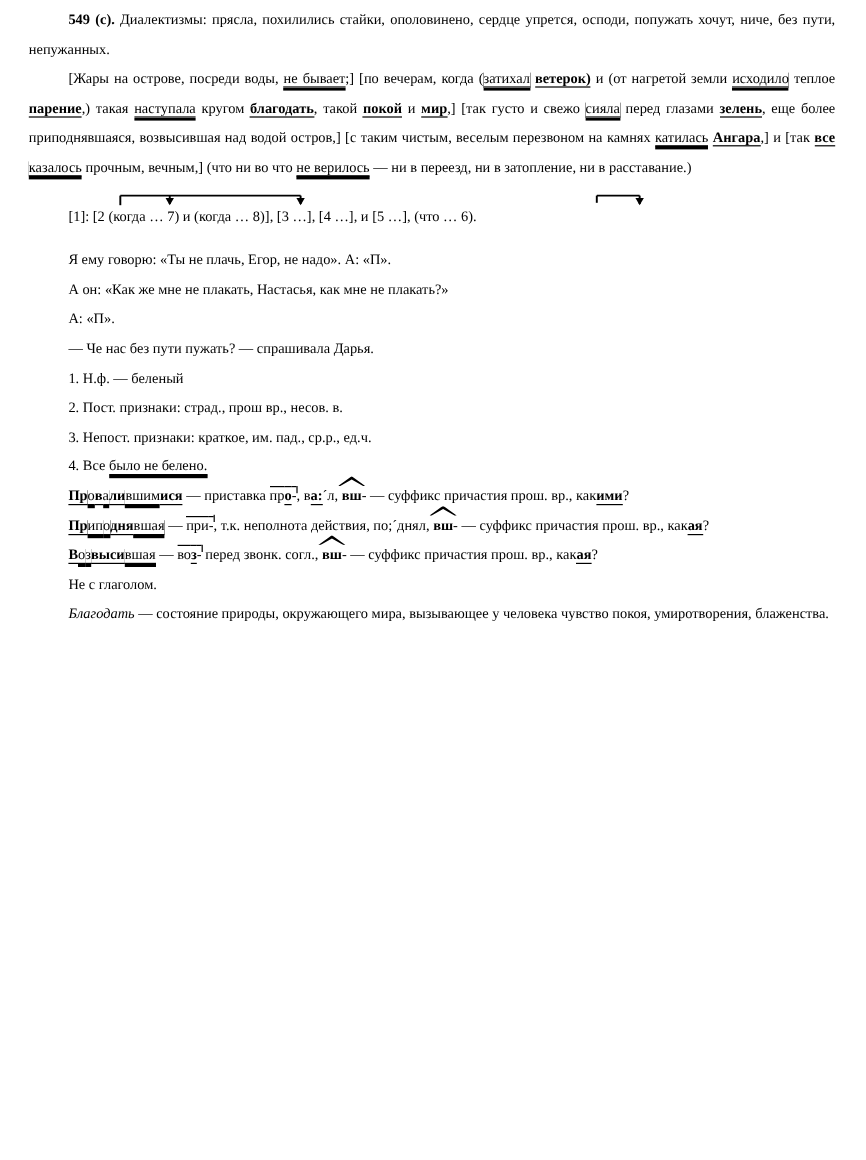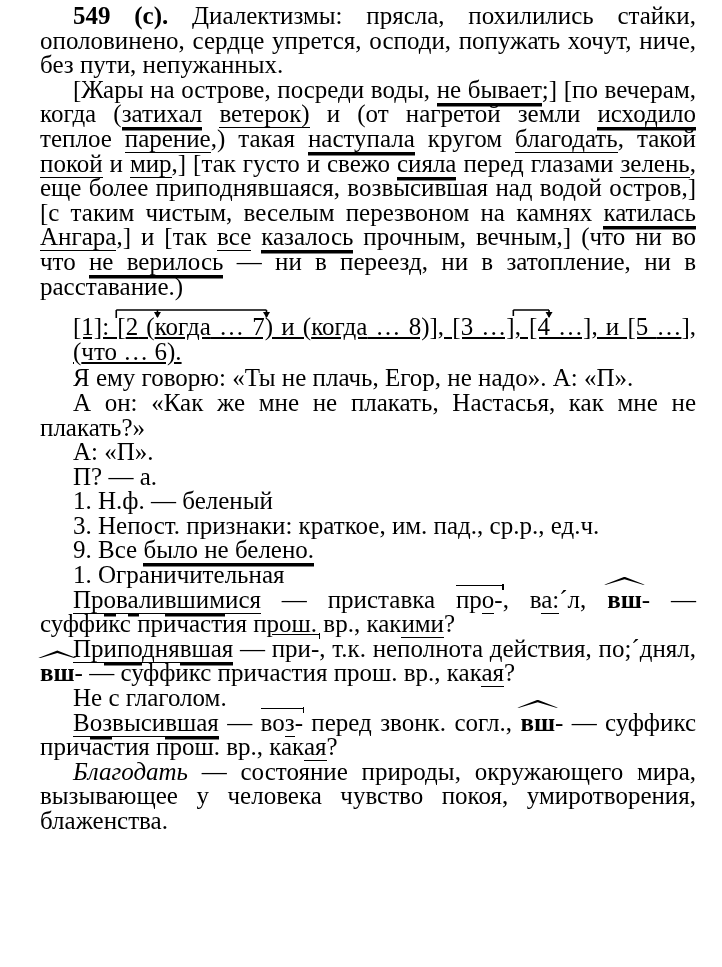--- a/index.html
+++ b/index.html
@@ -1,36 +1,36 @@
 <!DOCTYPE html>
 <html><head>
 <meta charset="utf-8">
 <style>
   html,body{margin:0;padding:0;background:#fff;}
   .page{
     width:722px;height:840px;box-sizing:border-box;
-    padding:4px 26px 0 40px;overflow:hidden;
+    padding:4px 26px 0 24px;overflow:hidden;
     font-family:"Liberation Serif", serif;
-    font-size:25px;line-height:24.6px;color:#000;
+    font-size:12px;line-height:24.6px;color:#000;
     text-align:justify;
   }
   .page p{margin:0;text-indent:33px;}
   .b{font-weight:bold;}
   .i{font-style:italic;}
-  .u1{border-bottom:1.5px solid #000;}
+  .u1{border-bottom:1.5px solid #000;font-weight:bold;}
   .u2{border-bottom:1.5px solid #000;box-shadow:0 2.5px 0 0 #000;}
   .ovl{border-top:1.4px solid #000;}
   .ovlE{border-top:1.4px solid #000;position:relative;}
   .ovlE::after{content:"";position:absolute;right:-1px;top:-1.4px;width:1.4px;height:6px;background:#000;}
   .sfx{position:relative;font-weight:bold;}
   .sfx::before{
     content:"";position:absolute;left:-3px;right:-3px;top:-9px;height:8px;background:#000;
     clip-path:polygon(0% 100%, 50% 0%, 100% 100%, calc(100% - 1.8px) 100%, 50% 2.6px, 1.8px 100%);
   }
-  .scheme{position:relative;padding-top:16px;padding-left:33px;margin-bottom:2px;text-decoration:underline;}
+  .scheme{position:relative;padding-top:16px;padding-left:33px;margin-bottom:12px;}
   .scheme svg{position:absolute;left:0;top:0;pointer-events:none;overflow:visible;}
 </style>
 </head>
 <body>
 
 <div class="page">
   <p><span class="b">549 (с). </span><span>Диалектизмы: прясла, похилились стайки, ополовинено, сердце упрется, осподи, попужать хочут, ниче, без пути, непужанных.</span></p>
   <p><span>[Жары на острове, посреди воды, </span><span class="u2">не бывает</span><span>;] [по вечерам, когда (</span><span class="u2">затихал</span><span> </span><span class="u1">ветерок)</span><span> и (от нагретой земли </span><span class="u2">исходило</span><span> теплое </span><span class="u1">парение</span><span>,) такая </span><span class="u2">наступала</span><span> кругом </span><span class="u1">благодать</span><span>, такой </span><span class="u1">покой</span><span> и </span><span class="u1">мир</span><span>,] [так густо и свежо </span><span class="u2">сияла</span><span> перед глазами </span><span class="u1">зелень</span><span>, еще более приподнявшаяся, возвысившая над водой остров,] [с таким чистым, веселым перезвоном на камнях </span><span class="u2">катилась</span><span> </span><span class="u1">Ангара</span><span>,] и [так </span><span class="u1">все</span><span> </span><span class="u2">казалось</span><span> прочным, вечным,] (что ни во что </span><span class="u2">не верилось</span><span> — ни в переезд, ни в затопление, ни в расставание.)</span></p>
 
   <div class="scheme">
@@ -45,24 +45,24 @@
         <line x1="473.328125" y1="11" x2="509.0390625" y2="11" stroke="#000" stroke-width="1.6"></line>
         <line x1="509.0390625" y1="11" x2="509.0390625" y2="18" stroke="#000" stroke-width="1.6"></line>
         <polygon points="505.5390625,13 512.5390625,13 509.0390625,19" fill="#000"></polygon>
       </svg>
     <span><span>[1]: [</span><span>2</span><span> (</span><span>когда</span><span> … 7) и (</span><span>когда</span><span> … 8)], [3 …], [4 …], и [5 </span><span>…</span><span>], (</span><span>что</span><span> … 6).</span></span>
   </div>
 
   <p>Я ему говорю: «Ты не плачь, Егор, не надо». А: «П».</p>
   <p>А он: «Как же мне не плакать, Настасья, как мне не плакать?»</p>
   <p>А: «П».</p>
-  <p>П? — а.</p>
+  <p>— Че нас без пути пужать? — спрашивала Дарья.</p>
 
   <p>1. Н.ф. — беленый</p>
+  <p>2. Пост. признаки: страд., прош вр., несов. в.</p>
   <p>3. Непост. признаки: краткое, им. пад., ср.р., ед.ч.</p>
-  <p><span>9. Все </span><span class="u2">было не белено.</span></p>
-  <p>1. Ограничительная</p>
+  <p><span>4. Все </span><span class="u2">было не белено.</span></p>
   <p><span class="u1">Пр</span><span class="u2">о</span><span class="u1">в</span><span class="u2">а</span><span class="u1">ли</span><span class="u2">вшим</span><span class="u1">ися</span><span> — приставка </span><span class="ovl">пр</span><span class="ovl u1">о</span><span class="ovlE">-</span><span>, в</span><span class="u1">а:</span><span>´л, </span><span class="sfx">вш</span><span>- — суффикс причастия прош. вр., как</span><span class="u1">ими</span><span>?</span></p>
   <p><span class="u1">Пр</span><span class="u2">ип</span><span class="u2">о</span><span class="u1">дня</span><span class="u2">вшая</span><span> — </span><span class="ovl">при</span><span class="ovlE">-</span><span>, т.к. неполнота действия, по;´днял, </span><span class="sfx">вш</span><span>- — суффикс причастия прош. вр., как</span><span class="u1">ая</span><span>?</span></p>
+  <p><span class="u1">В</span><span class="u2">о</span><span class="u2">з</span><span class="u1">выси</span><span class="u2">вшая</span><span> — </span><span class="ovl">во</span><span class="ovl u1">з</span><span class="ovlE">-</span><span> перед звонк. согл., </span><span class="sfx">вш</span><span>- — суффикс причастия прош. вр., как</span><span class="u1">ая</span><span>?</span></p>
   <p>Не с глаголом.</p>
-  <p><span class="u1">В</span><span class="u2">о</span><span class="u2">з</span><span class="u1">выси</span><span class="u2">вшая</span><span> — </span><span class="ovl">во</span><span class="ovl u1">з</span><span class="ovlE">-</span><span> перед звонк. согл., </span><span class="sfx">вш</span><span>- — суффикс причастия прош. вр., как</span><span class="u1">ая</span><span>?</span></p>
   <p><span class="i">Благодать</span><span> — состояние природы, окружающего мира, вызывающее у человека чувство покоя, умиротворения, блаженства.</span></p>
 </div>
 
 </body></html>

